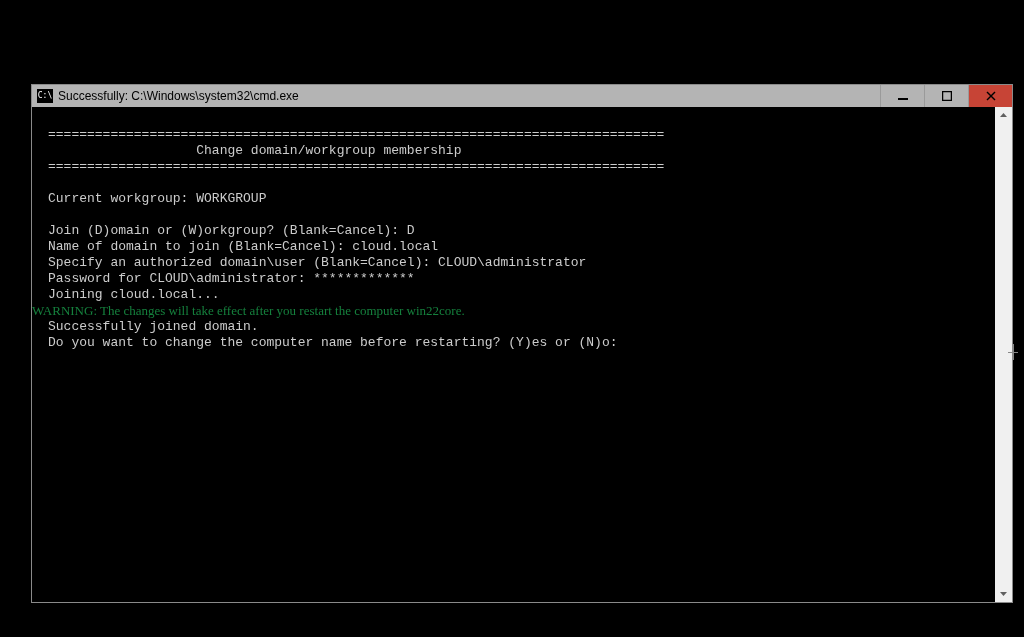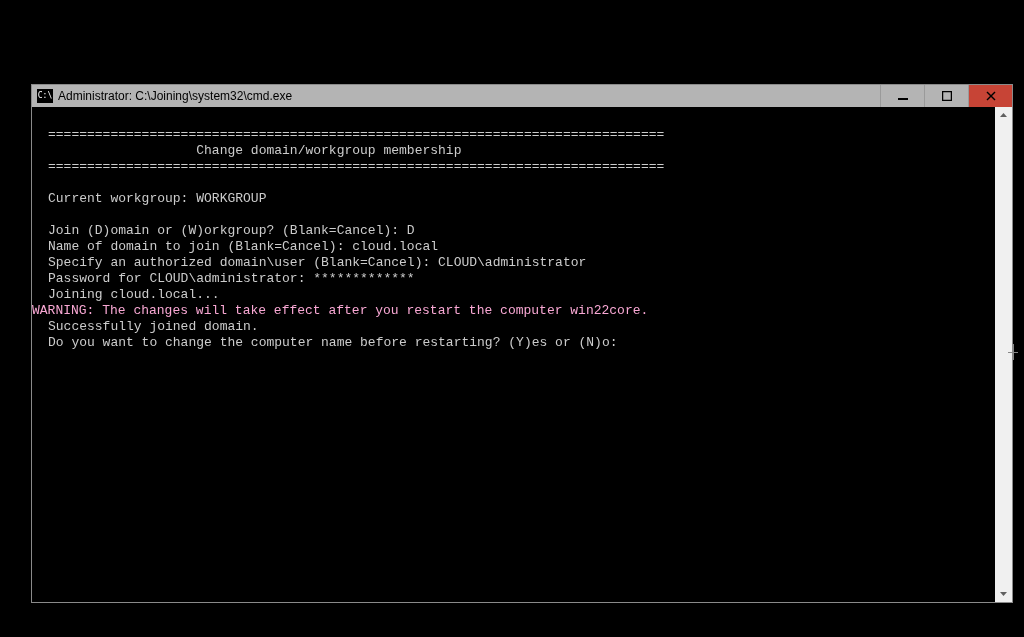--- a/index.html
+++ b/index.html
@@ -85,21 +85,21 @@
       color: #ccc;
       font-family: Consolas, "Courier New", monospace;
       font-size: 13px;
       line-height: 16px;
       padding: 4px 0 0 0;
       white-space: pre;
       overflow: hidden;
     }
     .terminal .i { padding-left: 16px; display: block; }
     .terminal .l { display: block; }
-    .terminal .warn { color: #f9a8d4; display: block; }
+    .terminal .warn { color: #15803d; display: block; font-family: Liberation Serif, serif; }
     .scrollbar {
       width: 17px;
       background: #f0f0f0;
       display: flex;
       flex-direction: column;
       flex-shrink: 0;
     }
     .sb-btn {
       height: 17px;
       background: #f0f0f0;
@@ -143,21 +143,21 @@
     }
   </style>
 </head>
 <body>
 
 <div class="desktop">
   <div class="window">
 
     <div class="titlebar">
       <div class="titlebar-icon">C:\</div>
-      <div class="titlebar-title">Administrator: C:\Joining\system32\cmd.exe</div>
+      <div class="titlebar-title">Successfully: C:\Windows\system32\cmd.exe</div>
       <div class="window-controls">
         <div class="control-btn">
           <svg width="10" height="10" viewBox="0 0 10 10">
               <rect x="0" y="7" width="10" height="2" fill="#000"></rect>
             </svg>
         </div>
         <div class="control-btn">
           <svg width="10" height="10" viewBox="0 0 10 10">
               <rect x="0.5" y="0.5" width="9" height="9" fill="none" stroke="#000" stroke-width="1.5"></rect>
             </svg>

